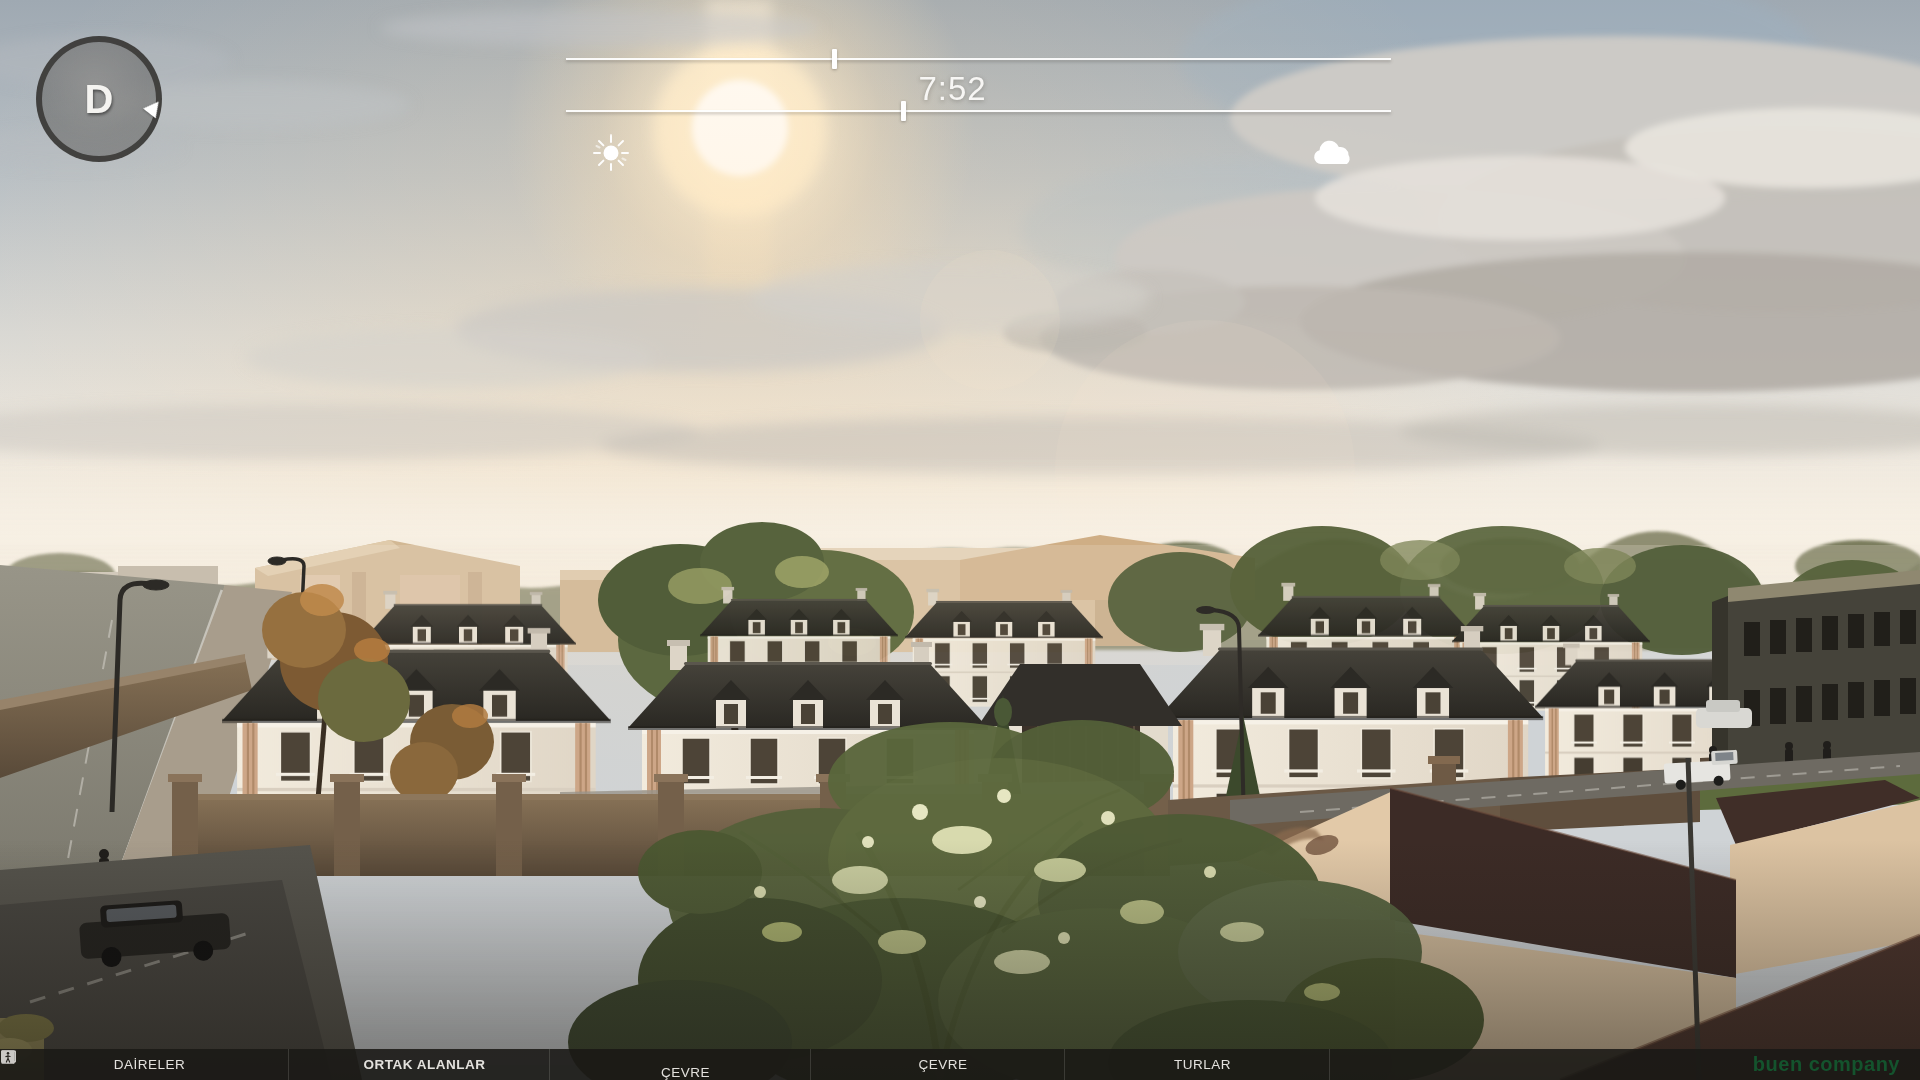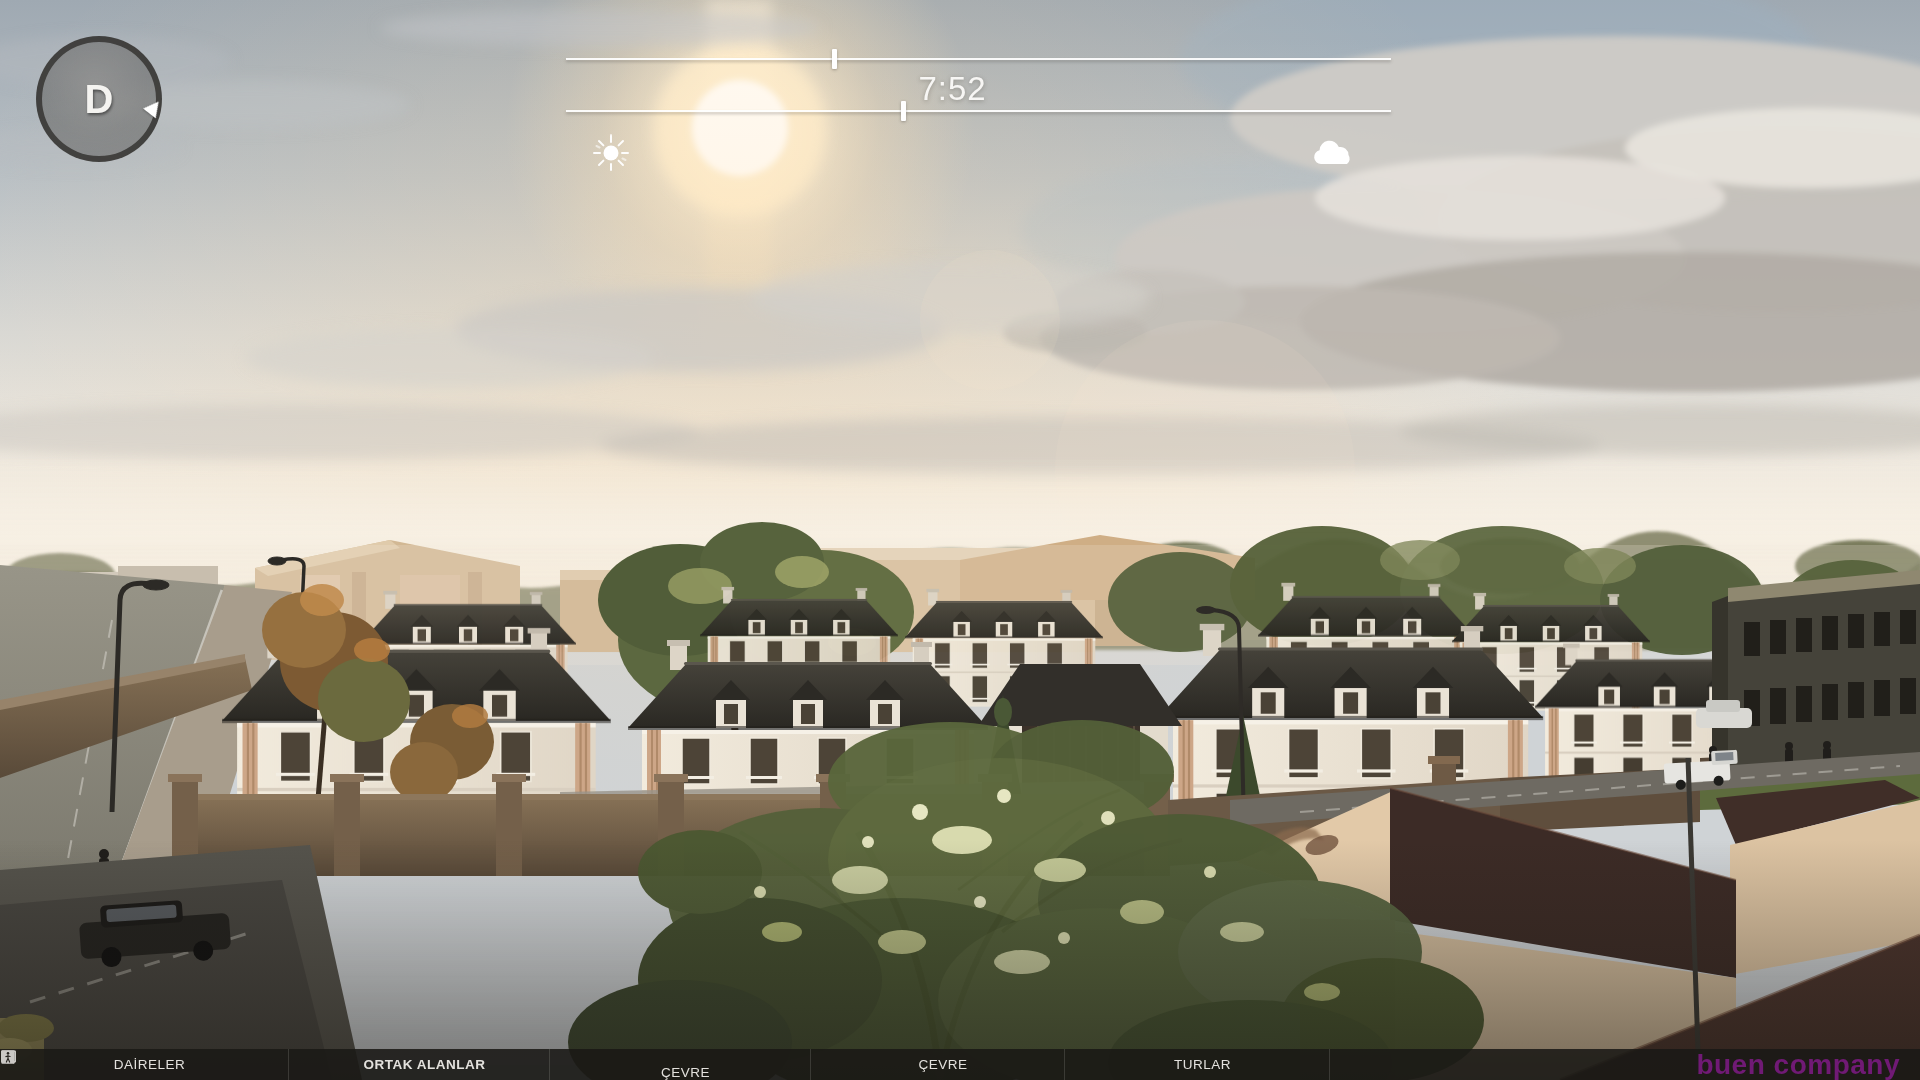--- a/index.html
+++ b/index.html
@@ -34,21 +34,21 @@
   .nav-item{display:flex;align-items:center;justify-content:center;gap:11px;
     border-right:1px solid rgba(210,208,202,.17);cursor:pointer;box-sizing:border-box;}
   .nav-item:nth-child(1){width:289px;}
   .nav-item:nth-child(2){width:261px;font-weight:bold;}
   .nav-item:nth-child(3){width:261px;align-items:flex-end;}
   .nav-item:nth-child(4){width:254px;}
   .nav-item:nth-child(5){width:265px;}
   .nav-item:nth-child(6){width:262px;}
   .nav-label{color:#e3e1dd;font-size:13.5px;letter-spacing:.5px;white-space:nowrap;}
   .nav-logo{flex:1;display:flex;align-items:center;justify-content:flex-end;padding-right:20px;}
-  .logo-text{color:#701a75;font-size:28px;font-weight:bold;letter-spacing:.5px;}
+  .logo-text{color:#14532d;font-size:20px;font-weight:bold;letter-spacing:.5px;}
   .nav-icon{display:flex;align-items:center;}
 </style>
 </head>
 <body>
 
 <div class="stage">
 
   <svg width="1920" height="1080" viewBox="0 0 1920 1080">
     <defs>
       <linearGradient id="skyG" x1="0" y1="0" x2="0" y2="1">

